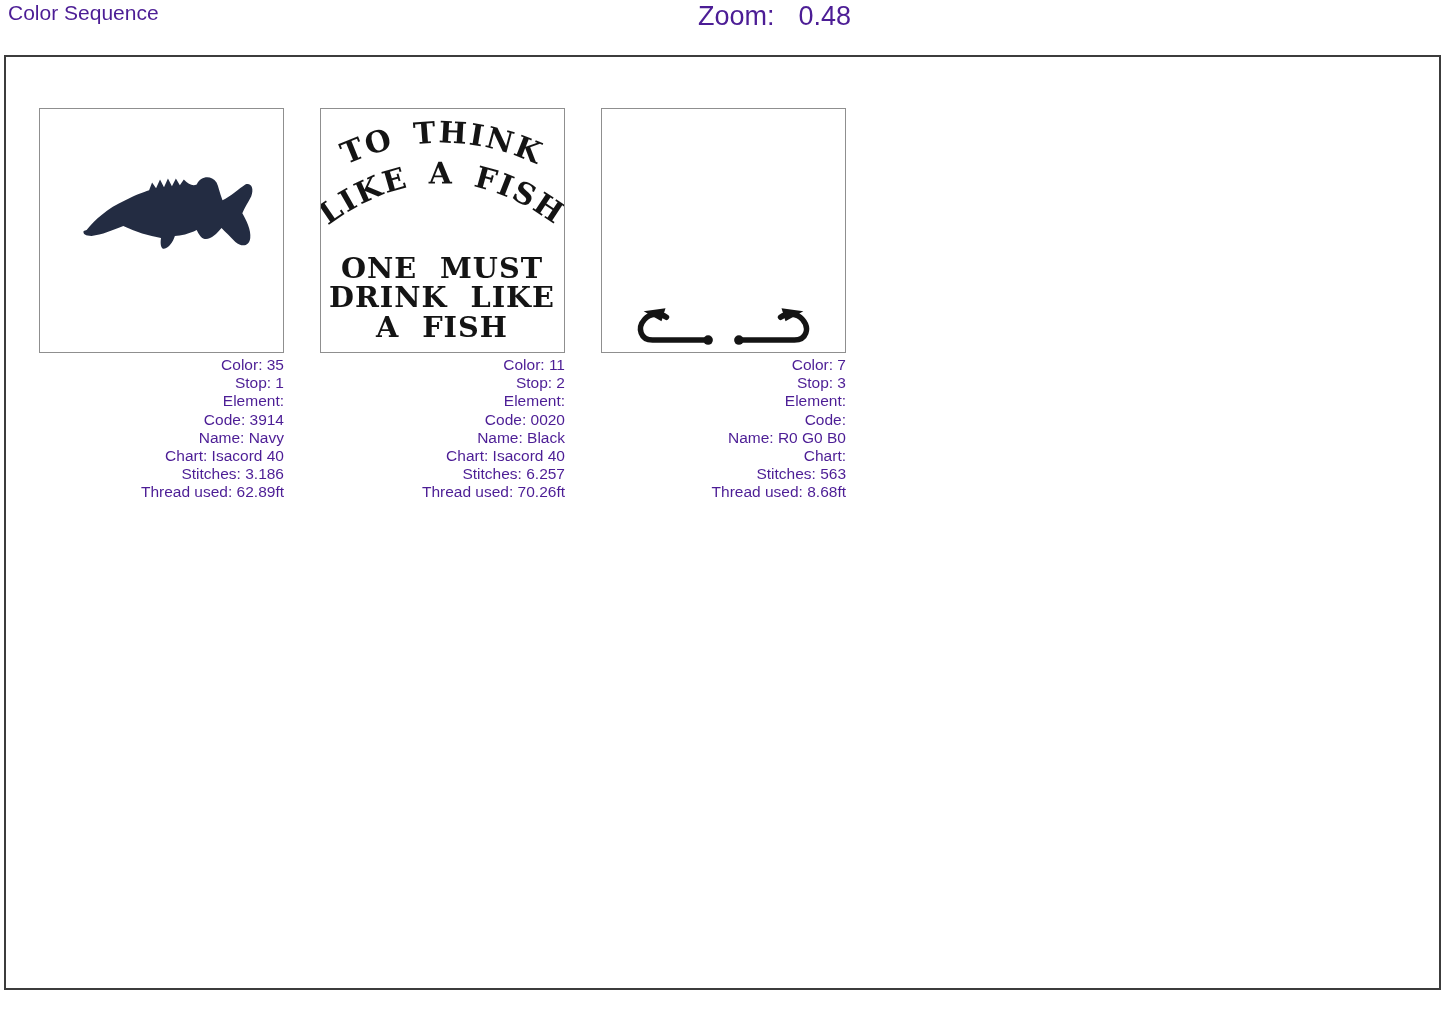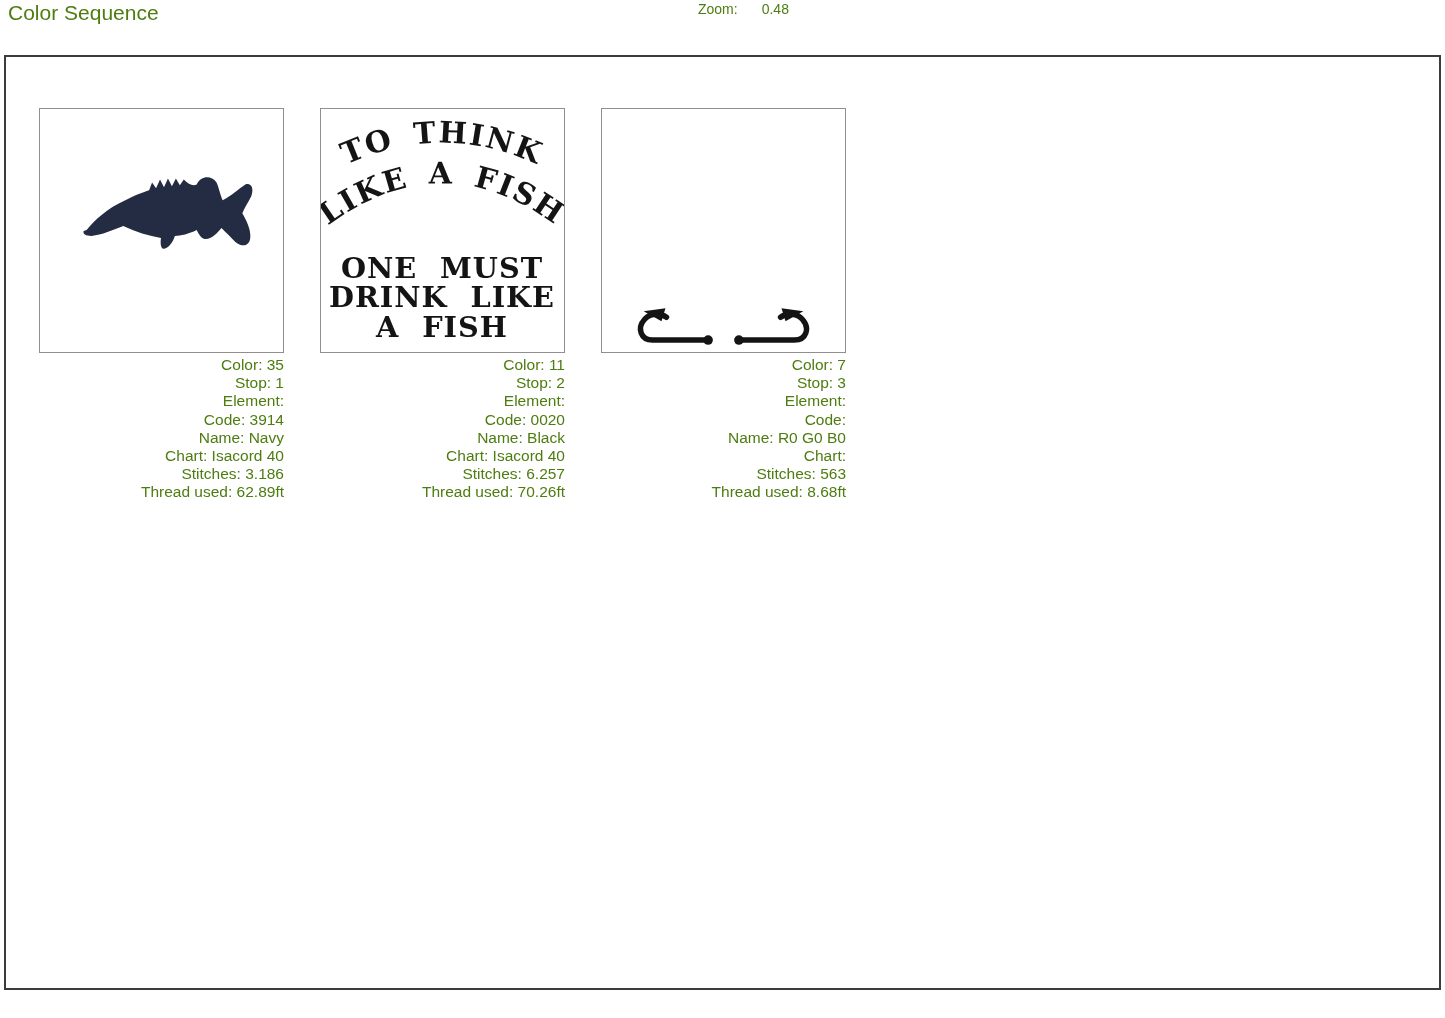--- a/index.html
+++ b/index.html
@@ -3,31 +3,31 @@
 <meta charset="utf-8">
 <style>
   * { margin: 0; padding: 0; box-sizing: border-box; }
   html, body { background: #ffffff; }
   .page {
     position: relative;
     width: 1445px;
     height: 1018px;
     background: #ffffff;
     font-family: "Liberation Sans", sans-serif;
-    color: #4d7c0f;
+    color: #4c1d95;
     overflow: hidden;
   }
   
   .header-title {
     position: absolute; left: 8px; top: 1px;
     font-size: 21px; letter-spacing: 0px;
   }
   .zoom-group {
     position: absolute; left: 698px; top: 1px;
-    font-size: 14px; display: flex;
+    font-size: 27px; display: flex;
   }
   .zoom-value { margin-left: 24px; text-align: center; }
   
   .sheet {
     position: absolute;
     left: 4px; top: 55px;
     width: 1437px; height: 935px;
     border: 2px solid #3c3c3c;
     background: #ffffff;
   }

